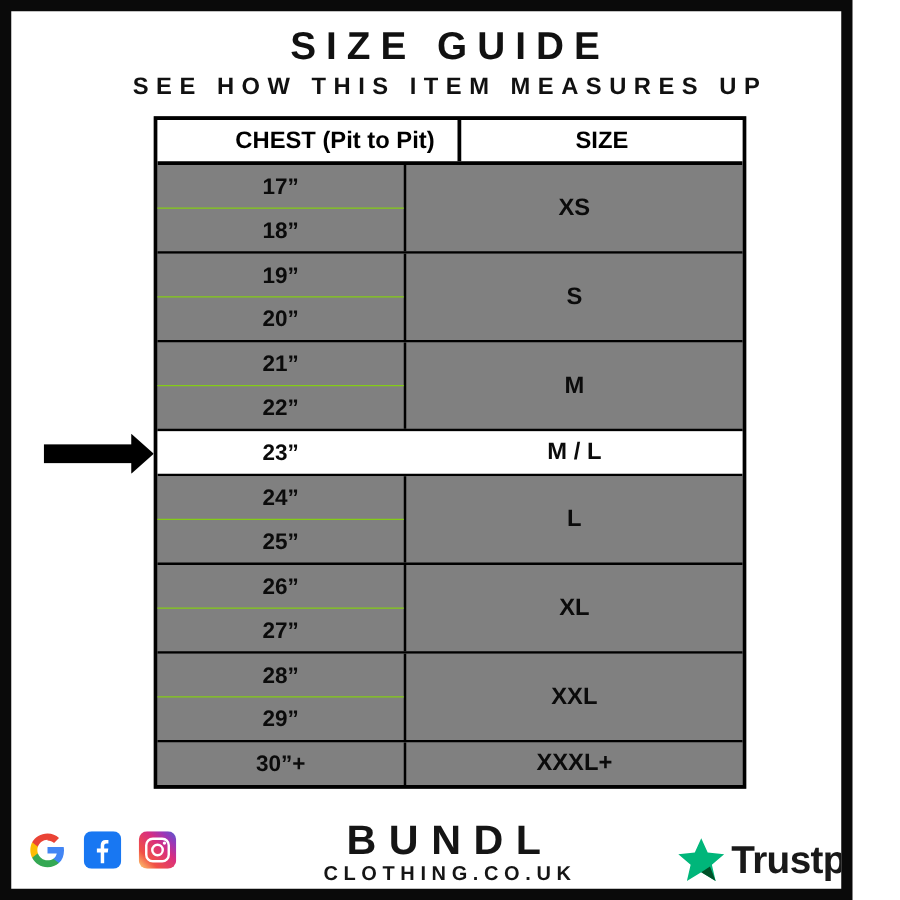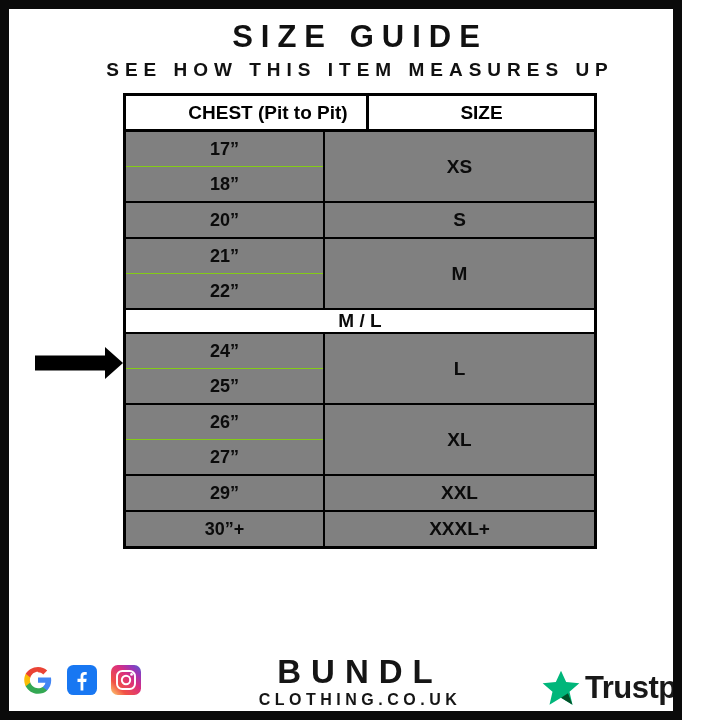--- a/index.html
+++ b/index.html
@@ -74,34 +74,38 @@
     <div class="group">
       <div class="chest-col">
         <div class="chest-cell">17”</div>
         <div class="chest-cell">18”</div>
       </div>
       <div class="size-col">XS</div>
     </div>
 
     <div class="group">
       <div class="chest-col">
+        <div class="chest-cell">19”</div>
         <div class="chest-cell">20”</div>
       </div>
       <div class="size-col">S</div>
     </div>
 
     <div class="group">
       <div class="chest-col">
         <div class="chest-cell">21”</div>
         <div class="chest-cell">22”</div>
       </div>
       <div class="size-col">M</div>
     </div>
 
     <div class="group hl">
+      <div class="chest-col">
+        <div class="chest-cell">23”</div>
+      </div>
       <div class="size-col">M / L</div>
     </div>
 
     <div class="group">
       <div class="chest-col">
         <div class="chest-cell">24”</div>
         <div class="chest-cell">25”</div>
       </div>
       <div class="size-col">L</div>
     </div>
@@ -109,20 +113,21 @@
     <div class="group">
       <div class="chest-col">
         <div class="chest-cell">26”</div>
         <div class="chest-cell">27”</div>
       </div>
       <div class="size-col">XL</div>
     </div>
 
     <div class="group">
       <div class="chest-col">
+        <div class="chest-cell">28”</div>
         <div class="chest-cell">29”</div>
       </div>
       <div class="size-col">XXL</div>
     </div>
 
     <div class="group last">
       <div class="chest-col">
         <div class="chest-cell">30”+</div>
       </div>
       <div class="size-col">XXXL+</div>

